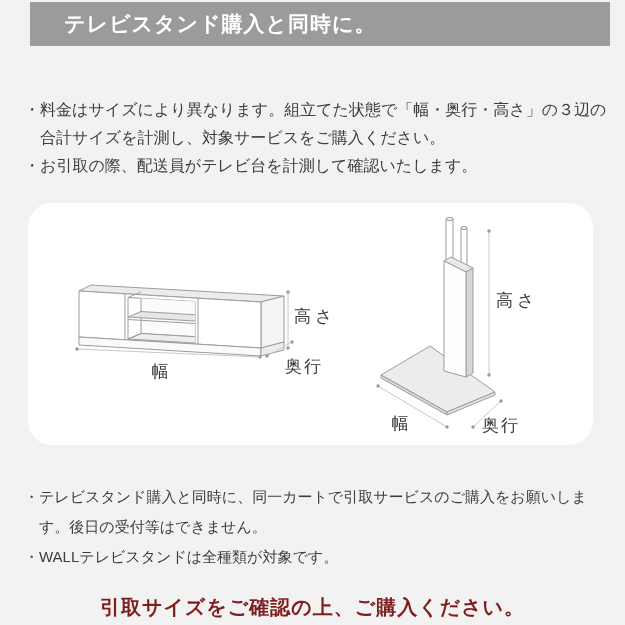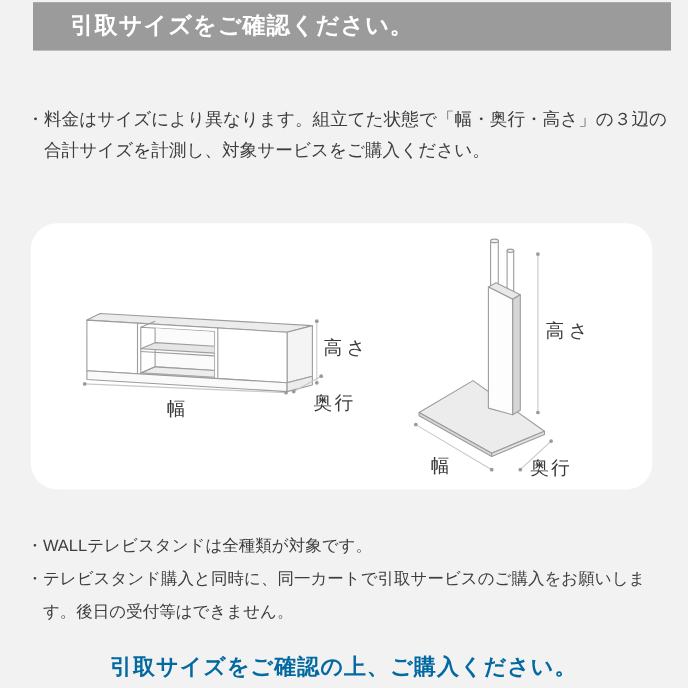--- a/index.html
+++ b/index.html
@@ -32,32 +32,33 @@
   svg text{
     font-family:"Liberation Sans","DejaVu Sans",sans-serif;
     font-size:17px;fill:#3a3a3a;
   }
   .furn{stroke:#9c9c9c;stroke-width:1;stroke-linejoin:round;}
   .dimline{stroke:#c8c8c8;stroke-width:1;fill:none;}
   .dimdot{fill:#9a9a9a;}
   .warning{
     position:absolute;left:0;top:592px;width:625px;
     text-align:center;font-size:20px;font-weight:bold;
-    line-height:30px;color:#0369a1;letter-spacing:1px;
+    line-height:30px;color:#7f1d1d;letter-spacing:1px;
   }
 </style>
 </head>
 <body>
 
 <div class="header-bar">
-  <span>引取サイズをご確認ください。</span>
+  <span>テレビスタンド購入と同時に。</span>
 </div>
 
 <div class="notes notes-top">
   <div class="note-item"><span>・</span><span>料金はサイズにより異なります。組立てた状態で「幅・奥行・高さ」の３辺の合計サイズを計測し、対象サービスをご購入ください。</span></div>
+  <div class="note-item"><span>・</span><span>お引取の際、配送員がテレビ台を計測して確認いたします。</span></div>
 </div>
 
 <div class="diagram-card"></div>
 
 <svg id="tv-board-svg" class="svg-abs" width="280" height="140" viewBox="0 0 280 140">
 
   <polygon class="furn" points="24,26 206,37 229,31 36,20" fill="#ececec"></polygon>
   <polygon class="furn" points="206,37 229,31 229,77 206,83" fill="#f4f4f4"></polygon>
   <polygon class="furn" points="24,26 206,37 206,83 24,72" fill="#ffffff"></polygon>
   <polygon class="furn" points="24,72 206,83 206,91 24,80" fill="#fafafa"></polygon>
@@ -120,17 +121,17 @@
   <circle class="dimdot" cx="82" cy="222" r="1.7"></circle>
   <text x="35" y="224" text-anchor="middle">幅</text>
 
   <line class="dimline" x1="108" y1="222" x2="136" y2="196"></line>
   <circle class="dimdot" cx="108" cy="222" r="1.7"></circle>
   <circle class="dimdot" cx="136" cy="196" r="1.7"></circle>
   <text x="136" y="226" text-anchor="middle" letter-spacing="2">奥行</text>
 </svg>
 
 <div class="notes notes-bottom">
+  <div class="note-item"><span>・</span><span>テレビスタンド購入と同時に、同一カートで引取サービスのご購入をお願いします。後日の受付等はできません。</span></div>
   <div class="note-item"><span>・</span><span>WALLテレビスタンドは全種類が対象です。</span></div>
-  <div class="note-item"><span>・</span><span>テレビスタンド購入と同時に、同一カートで引取サービスのご購入をお願いします。後日の受付等はできません。</span></div>
 </div>
 
 <div class="warning">引取サイズをご確認の上、ご購入ください。</div>
 
 </body></html>

